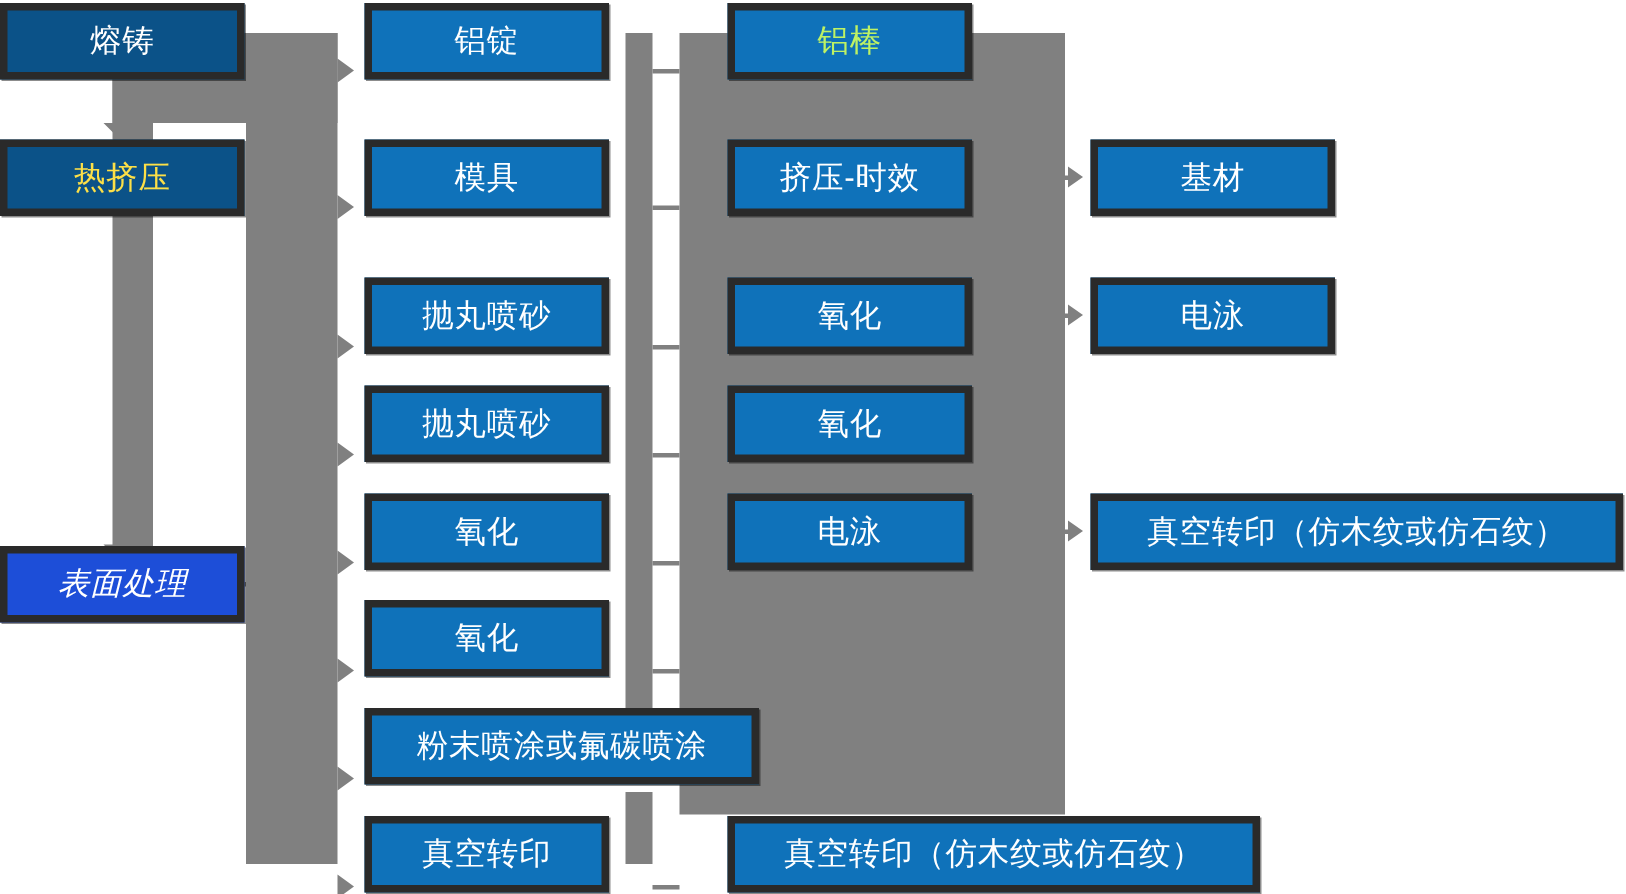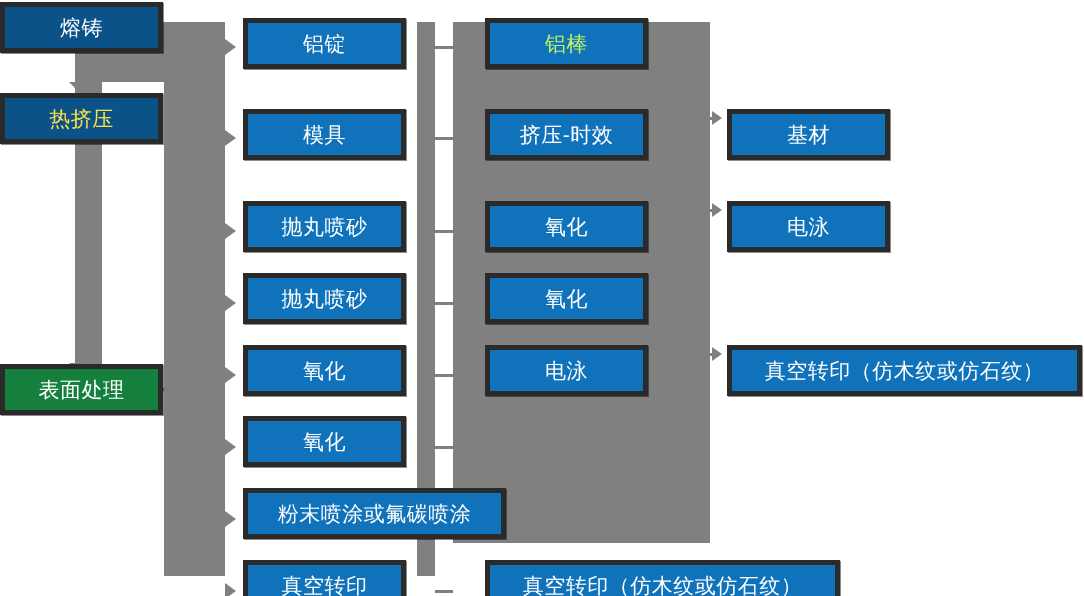--- a/index.html
+++ b/index.html
@@ -40,21 +40,20 @@
     white-space: nowrap;
     letter-spacing: 0.5px;
   }
   .node.lvl1 {
     background: #0B5288;
     font-size: 21px;
   }
   .node.lvl2 {
     background: #0F72BA;
     font-size: 21px;
-    margin-top: 16px;
   }
   .node-label {
     display: block;
     pointer-events: none;
   }
 </style>
 </head>
 <body>
 
 <div id="canvas">
@@ -93,21 +92,21 @@
       <div style="position: absolute; left: 712px; top: 347px; width: 0px; height: 0px; border-top: 7px solid transparent; border-bottom: 7px solid transparent; border-left: 10px solid rgb(128, 128, 128);"></div>
     </div>
 
   <div id="node-layer">
       <div class="node lvl1" style="left: 0px; top: 2px; width: 163px; height: 51px; background: rgb(11, 82, 136); border-color: rgb(42, 42, 42); color: rgb(255, 255, 255);">
         <span class="node-label">熔铸</span>
       </div>
       <div class="node lvl1" style="left: 0px; top: 93px; width: 163px; height: 51px; background: rgb(11, 82, 136); border-color: rgb(42, 42, 42); color: #fde047;">
         <span class="node-label">热挤压</span>
       </div>
-      <div class="node lvl1" style="left: 0px; top: 364px; width: 163px; height: 51px; background: #15803d; border-color: rgb(42, 42, 42); color: rgb(255, 255, 255);">
+      <div class="node lvl1" style="left: 0px; top: 364px; width: 163px; height: 51px; background: #1d4ed8; border-color: rgb(42, 42, 42); color: rgb(255, 255, 255); font-style: italic;">
         <span class="node-label">表面处理</span>
       </div>
       <div class="node lvl2" style="left: 243px; top: 2px; width: 163px; height: 51px; background: rgb(15, 114, 186); border-color: rgb(42, 42, 42); color: rgb(255, 255, 255);">
         <span class="node-label">铝锭</span>
       </div>
       <div class="node lvl2" style="left: 243px; top: 93px; width: 163px; height: 51px; background: rgb(15, 114, 186); border-color: rgb(42, 42, 42); color: rgb(255, 255, 255);">
         <span class="node-label">模具</span>
       </div>
       <div class="node lvl2" style="left: 243px; top: 185px; width: 163px; height: 51px; background: rgb(15, 114, 186); border-color: rgb(42, 42, 42); color: rgb(255, 255, 255);">
         <span class="node-label">抛丸喷砂</span>

